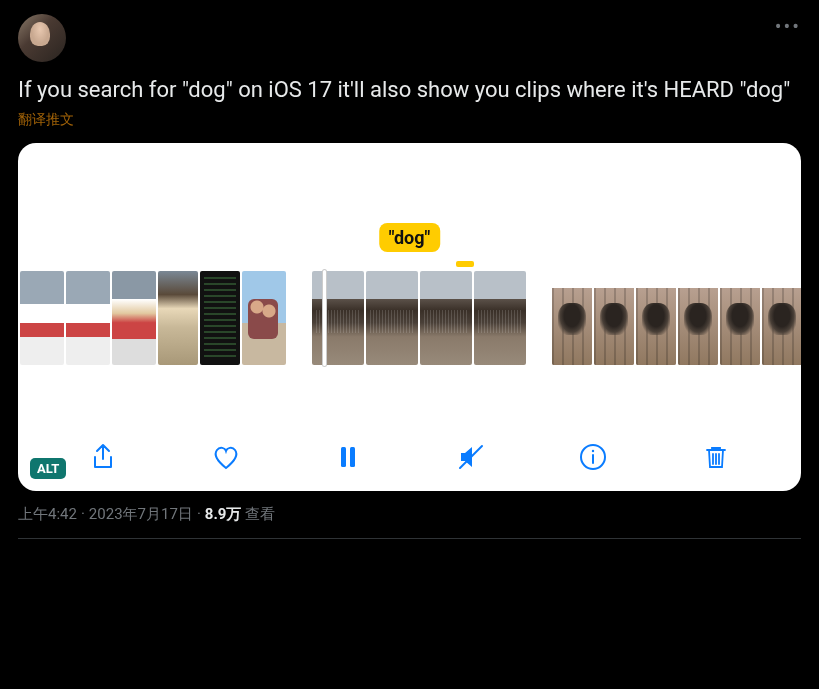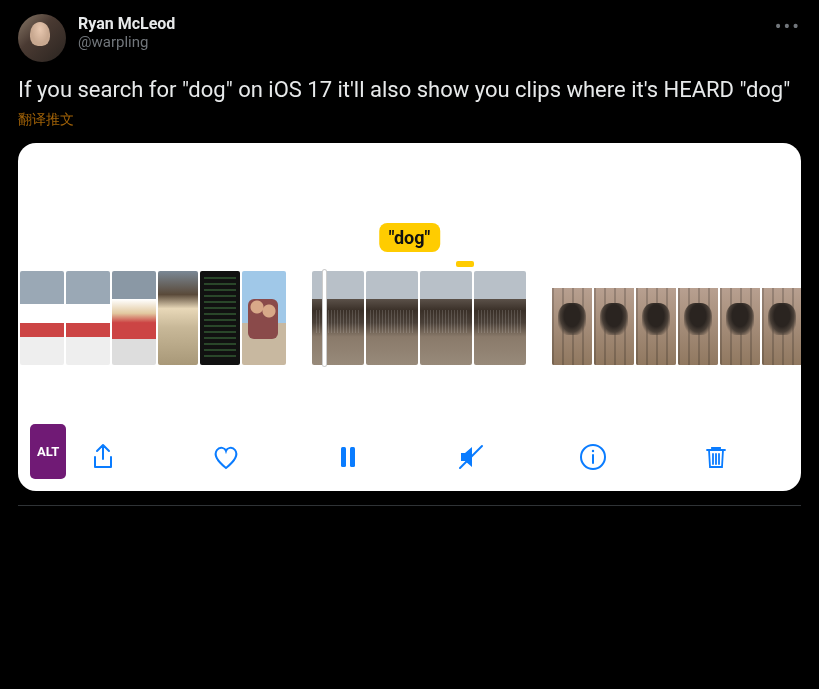--- a/index.html
+++ b/index.html
@@ -201,25 +201,25 @@
     justify-content: center;
     cursor: pointer;
   }
   .tb-btn svg { width: 32px; height: 32px; stroke: #0a7cff; fill: none; stroke-width: 2; }
   .tb-btn .pause rect { fill: #0a7cff; stroke: none; }
   .tb-btn.trash svg { stroke-width: 1.8; }
   .alt-badge {
     position: absolute;
     left: 12px;
     bottom: 12px;
-    background: #701a75;
+    background: #0f766e;
     color: #fff;
     font-weight: 700;
     font-size: 13px;
-    padding: 20px 7px;
+    padding: 3px 7px;
     border-radius: 5px;
     z-index: 6;
   }
   .meta-line {
     margin-top: 14px;
     color: #71767b;
     font-size: 15px;
   }
   .meta-line .dot { padding: 0 4px; }
   .meta-line .views-num { color: #e7e9ea; font-weight: 700; }
@@ -236,24 +236,20 @@
     color: #71767b;
   }
   .stats .num { color: #e7e9ea; font-weight: 700; padding-right: 4px; }
 </style>
 </head>
 <body>
 
 <div class="tweet">
   <div class="header">
     <div class="avatar"></div>
-    <div class="names">
-      <div class="display-name">Ryan McLeod</div>
-      <div class="handle">@warpling</div>
-    </div>
     <div class="more">•••</div>
   </div>
 
   <div class="body-text">If you search for "dog" on iOS 17 it'll also show you clips where it's HEARD "dog"</div>
   <a class="translate-link">翻译推文</a>
 
   <div class="media-card">
     <div class="dog-label">"dog"</div>
     <div class="dog-tick"></div>
 
@@ -316,16 +312,19 @@
       <div class="tb-btn trash">
         <svg viewBox="0 0 32 32">
             <path d="M7 9 h18 M12 9 v-2 h8 v2 M9 9 l1 17 h12 l1-17 M13 13 v10 M16 13 v10 M19 13 v10" stroke-linecap="round"></path>
           </svg>
       </div>
     </div>
 
     <div class="alt-badge">ALT</div>
   </div>
 
+  <div class="meta-line">
+    <span>上午4:42</span><span class="dot">·</span><span>2023年7月17日</span><span class="dot">·</span><span class="views-num">8.9万</span> <span>查看</span>
+  </div>
 
   <div class="divider"></div>
 
 </div>
 
 </body></html>

